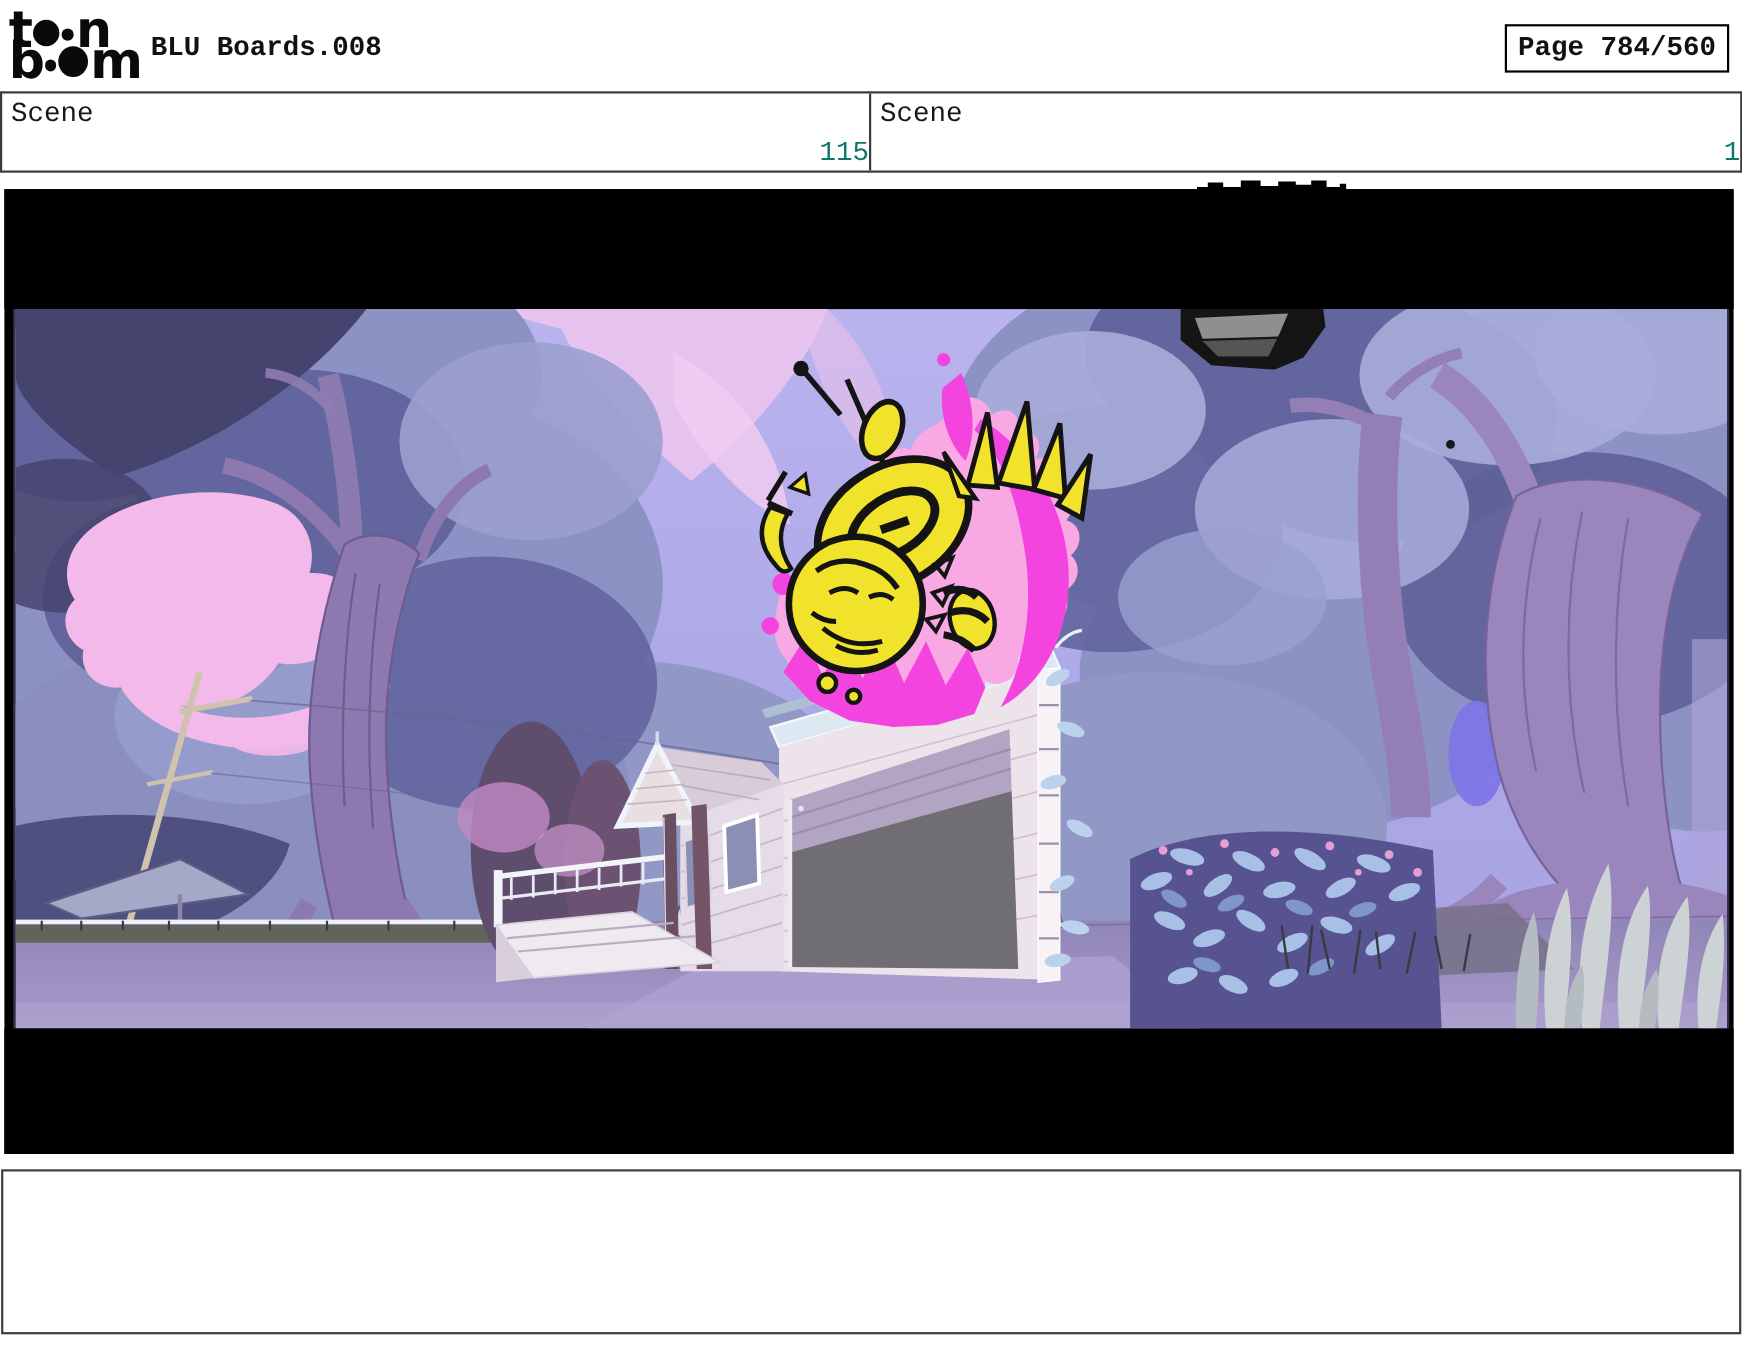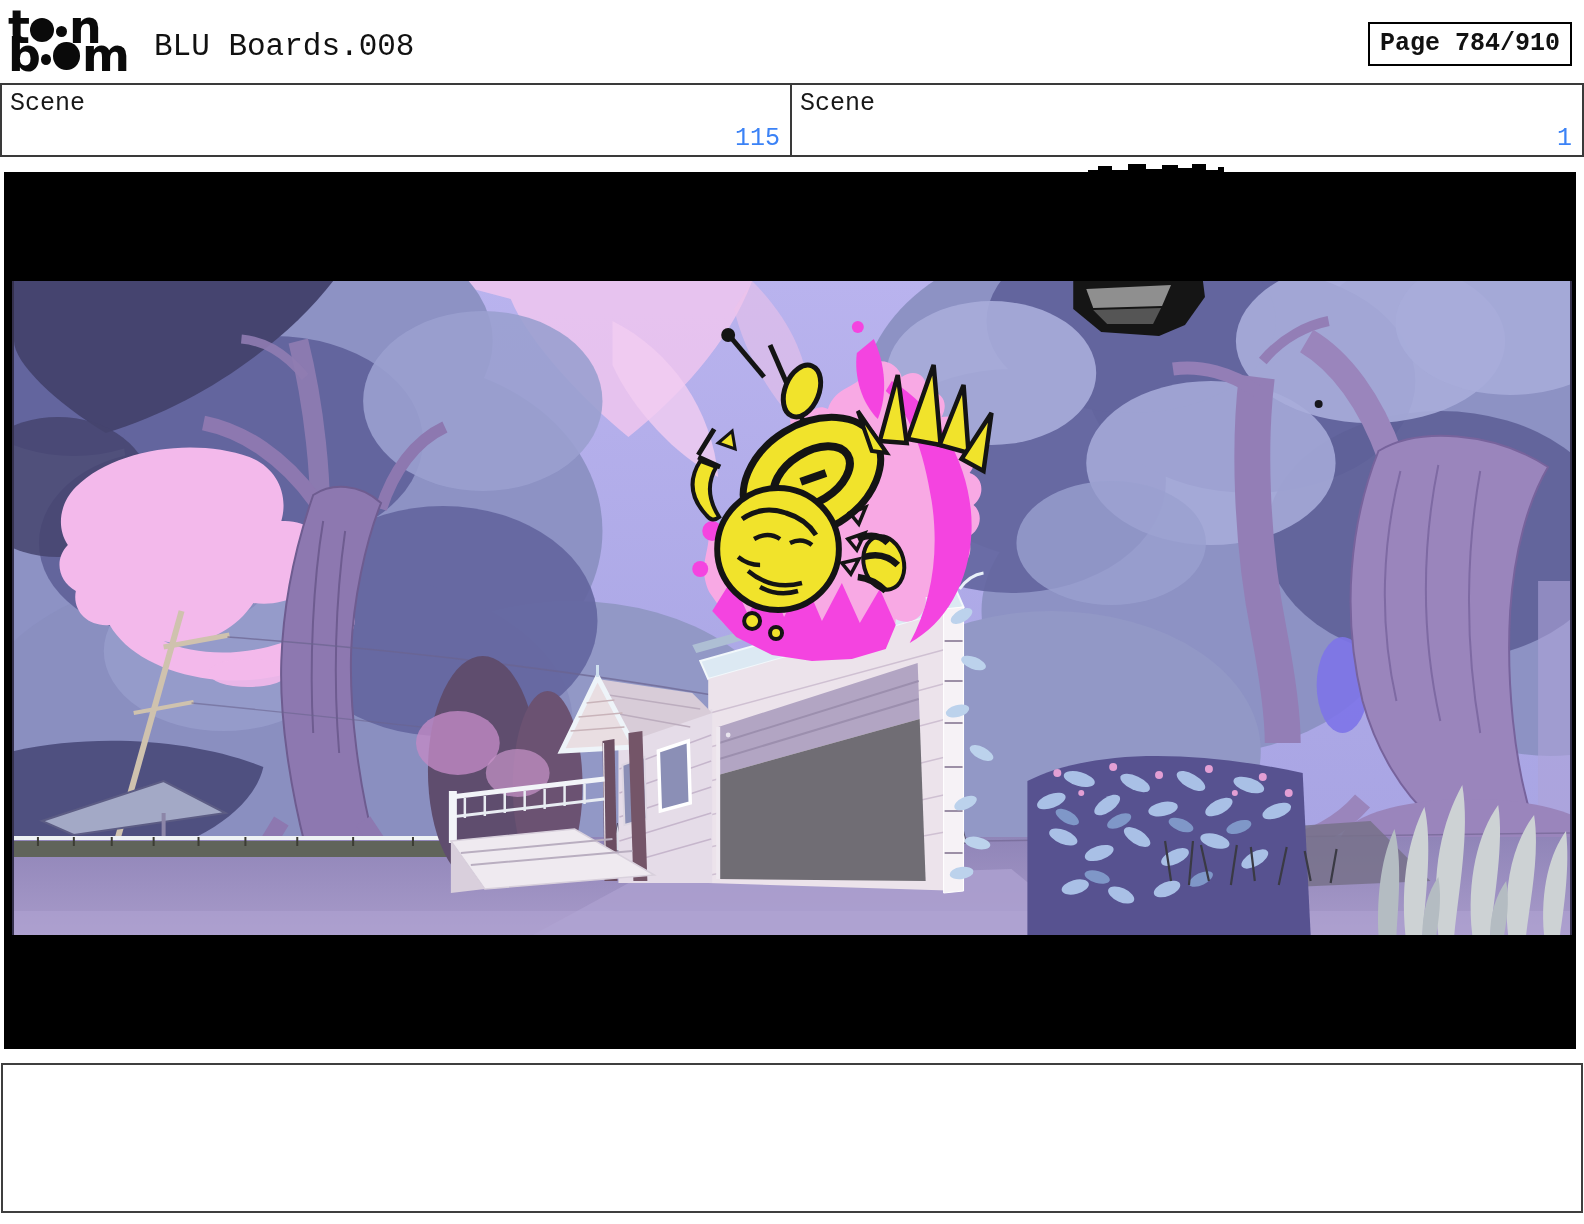--- a/index.html
+++ b/index.html
@@ -8,34 +8,34 @@
 
   
   .logo{position:absolute;left:8px;top:10px;width:120px;height:68px;}
   .logo-row{display:flex;align-items:center;gap:2px;height:34px;}
   .logo-row.r2{margin-top:-6px;}
   .logo-letter{font-family:"DejaVu Sans",sans-serif;font-weight:900;font-size:46px;line-height:30px;color:#0a0a0a;letter-spacing:-2px;}
   .dot{background:#0a0a0a;border-radius:50%;display:inline-block;}
   .dot.big1{width:24px;height:24px;margin-top:6px;}
   .dot.sml{width:11px;height:11px;margin-top:8px;}
   .dot.big2{width:28px;height:28px;margin-top:2px;}
-  .board-title{position:absolute;left:154px;top:29px;font-size:31px;font-weight:normal;white-space:pre;}
+  .board-title{position:absolute;left:137px;top:29px;font-size:25px;font-weight:bold;white-space:pre;}
   .page-badge{position:absolute;right:12px;top:22px;border:2px solid #000;background:#fff;
               padding:5px 10px 6px 10px;font-size:25px;font-weight:bold;white-space:pre;}
 
   
   .info-table{position:absolute;left:0;top:83px;width:1584px;height:74px;
               border-top:2px solid #3a3a3a;border-bottom:2px solid #3a3a3a;
               border-left:2px solid #3a3a3a;border-right:2px solid #3a3a3a;
               box-sizing:border-box;display:flex;background:#fff;}
   .info-cell{position:relative;height:100%;box-sizing:border-box;}
   .info-cell.scene{width:790px;border-right:2px solid #3a3a3a;}
   .info-cell.panelc{flex:1;}
   .info-label{position:absolute;left:8px;top:4px;font-size:25px;color:#181818;}
-  .info-value{position:absolute;right:10px;bottom:2px;font-size:25px;color:#3b82f6;}
+  .info-value{position:absolute;right:0;bottom:2px;font-size:25px;color:#0f766e;}
 
   
   .panel-frame{position:absolute;left:4px;top:172px;width:1572px;height:877px;background:#000;}
   .letterbox{position:absolute;left:0;width:100%;background:#000;}
   .letterbox.top{top:0;height:109px;}
   .letterbox.bottom{bottom:0;height:114px;}
   .artwork{position:absolute;left:8px;top:109px;width:1560px;height:654px;overflow:hidden;
            border-left:2px solid #34304c;border-right:2px solid #34304c;box-sizing:border-box;}
   .artwork svg{display:block;width:100%;height:100%;}
   .spill{position:absolute;left:1088px;top:162px;width:136px;height:11px;}
@@ -58,21 +58,21 @@
       <span class="logo-letter">n</span>
     </div>
     <div class="logo-row r2">
       <span class="logo-letter">b</span>
       <span class="dot sml"></span>
       <span class="dot big2"></span>
       <span class="logo-letter">m</span>
     </div>
   </div>
   <div class="board-title">BLU Boards.008</div>
-  <div class="page-badge">Page 784/910</div>
+  <div class="page-badge">Page 784/560</div>
 
   <div class="info-table">
     <div class="info-cell scene">
       <div class="info-label">Scene</div>
       <div class="info-value">115</div>
     </div>
     <div class="info-cell panelc">
       <div class="info-label">Scene</div>
       <div class="info-value">1</div>
     </div>

